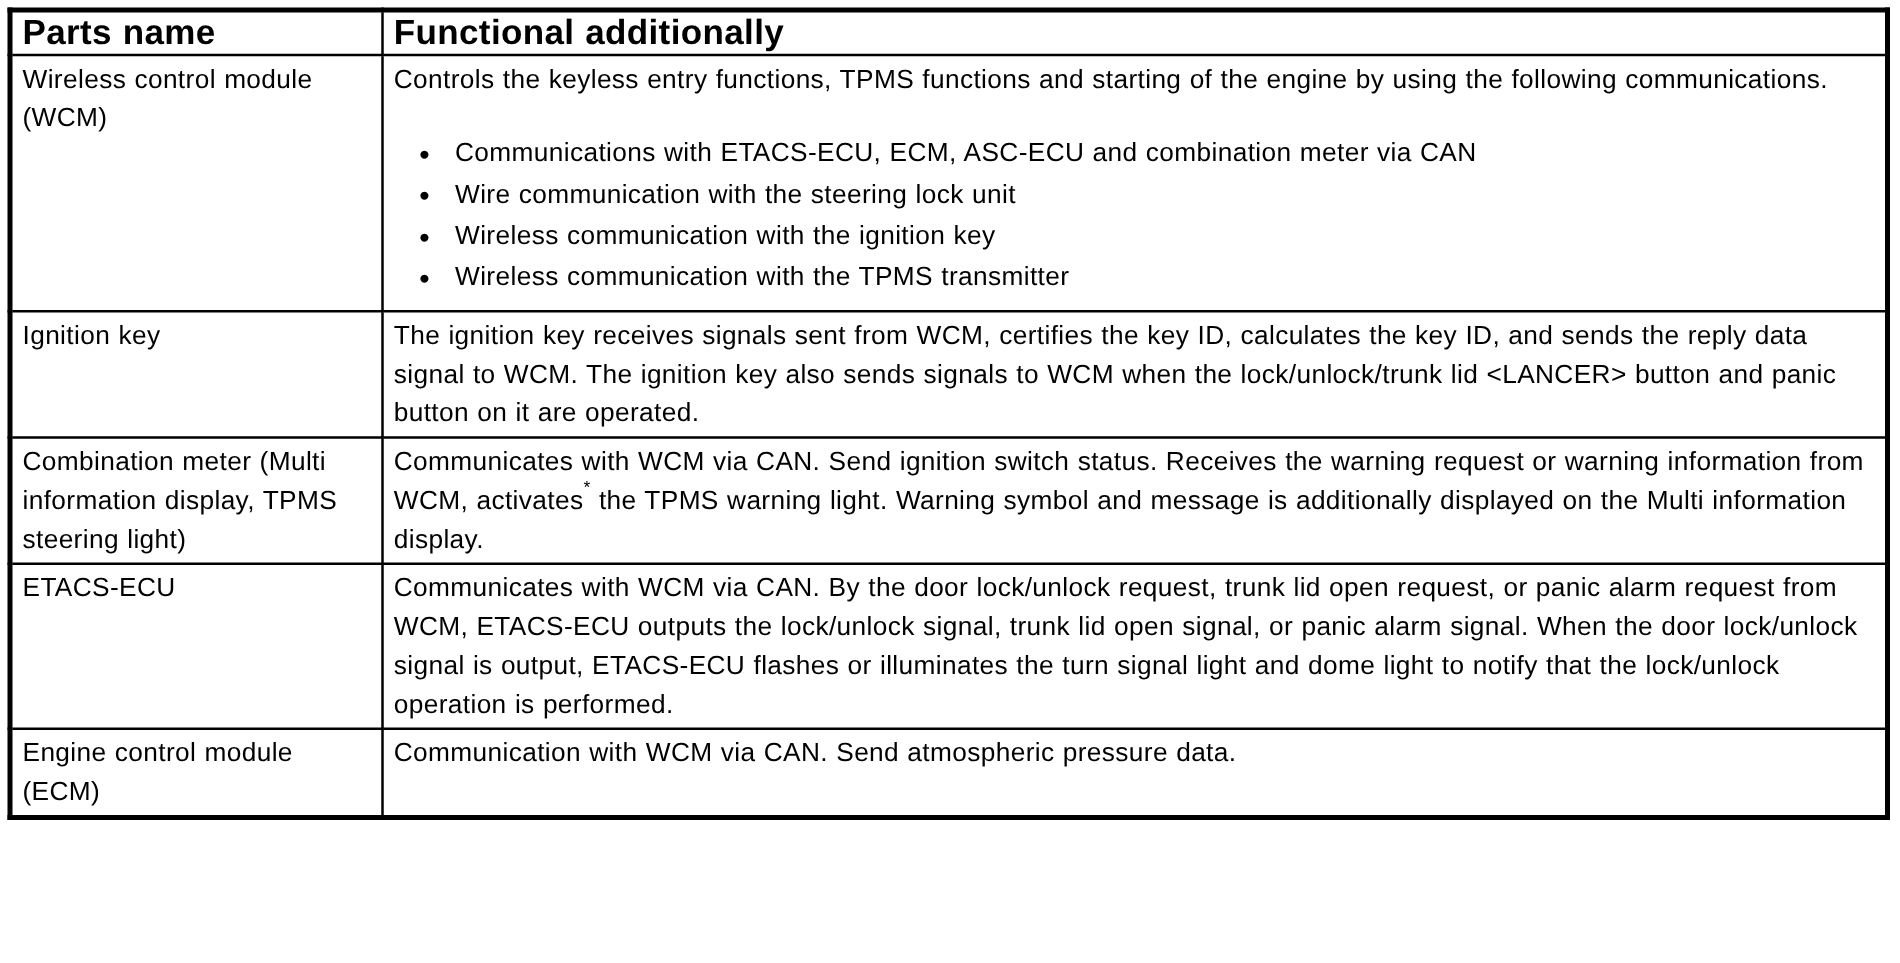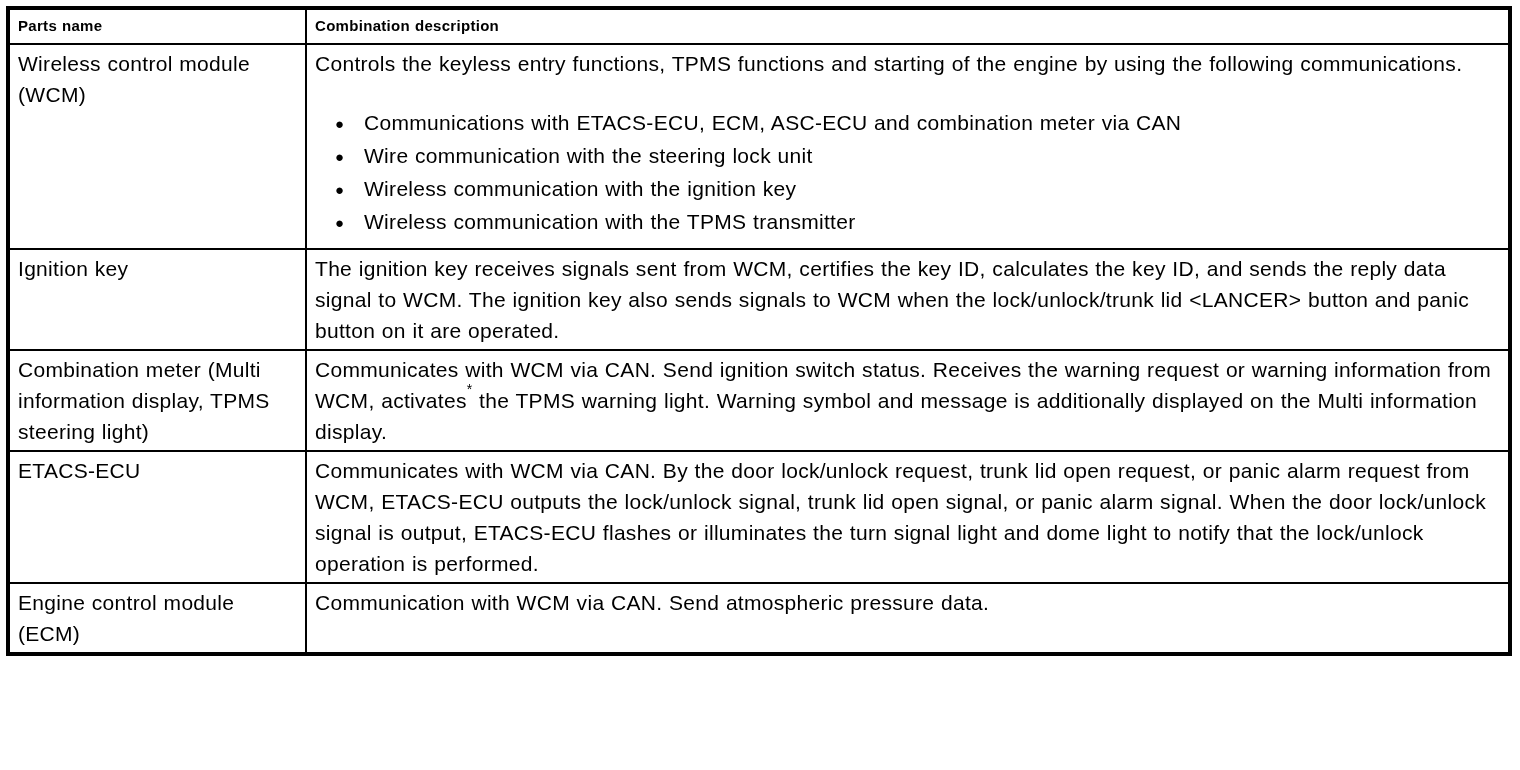--- a/index.html
+++ b/index.html
@@ -27,21 +27,21 @@
     vertical-align: top;
     padding: 3px 8px;
     font-size: 21px;
     line-height: 31px;
     letter-spacing: 0.3px;
     text-align: left;
     word-spacing: 0.5px;
   }
   th {
     font-weight: bold;
-    font-size: 15px;
+    font-size: 28px;
     padding-top: 1px;
     padding-bottom: 2px;
     line-height: 30px;
   }
   p.para { margin: 0; }
   ul.bullets {
     list-style: none;
     margin: 28px 0 6px 0;
     padding: 0 0 0 20px;
   }
@@ -68,21 +68,21 @@
 
 <div class="page">
   <table class="tbl">
     <colgroup>
       <col class="c1">
       <col class="c2">
     </colgroup>
     <tbody>
         <tr>
       <th>Parts name</th>
-      <th>Combination description</th>
+      <th>Functional additionally</th>
     </tr>
 
     <tr>
       <td>Wireless control module (WCM)</td>
       <td>
         <p class="para">Controls the keyless entry functions, TPMS functions and starting of the engine by using the following communications.</p>
         <ul class="bullets">
           <li><span class="dot">●</span><span>Communications with ETACS-ECU, ECM, ASC-ECU and combination meter via CAN</span></li>
           <li><span class="dot">●</span><span>Wire communication with the steering lock unit</span></li>
           <li><span class="dot">●</span><span>Wireless communication with the ignition key</span></li>

